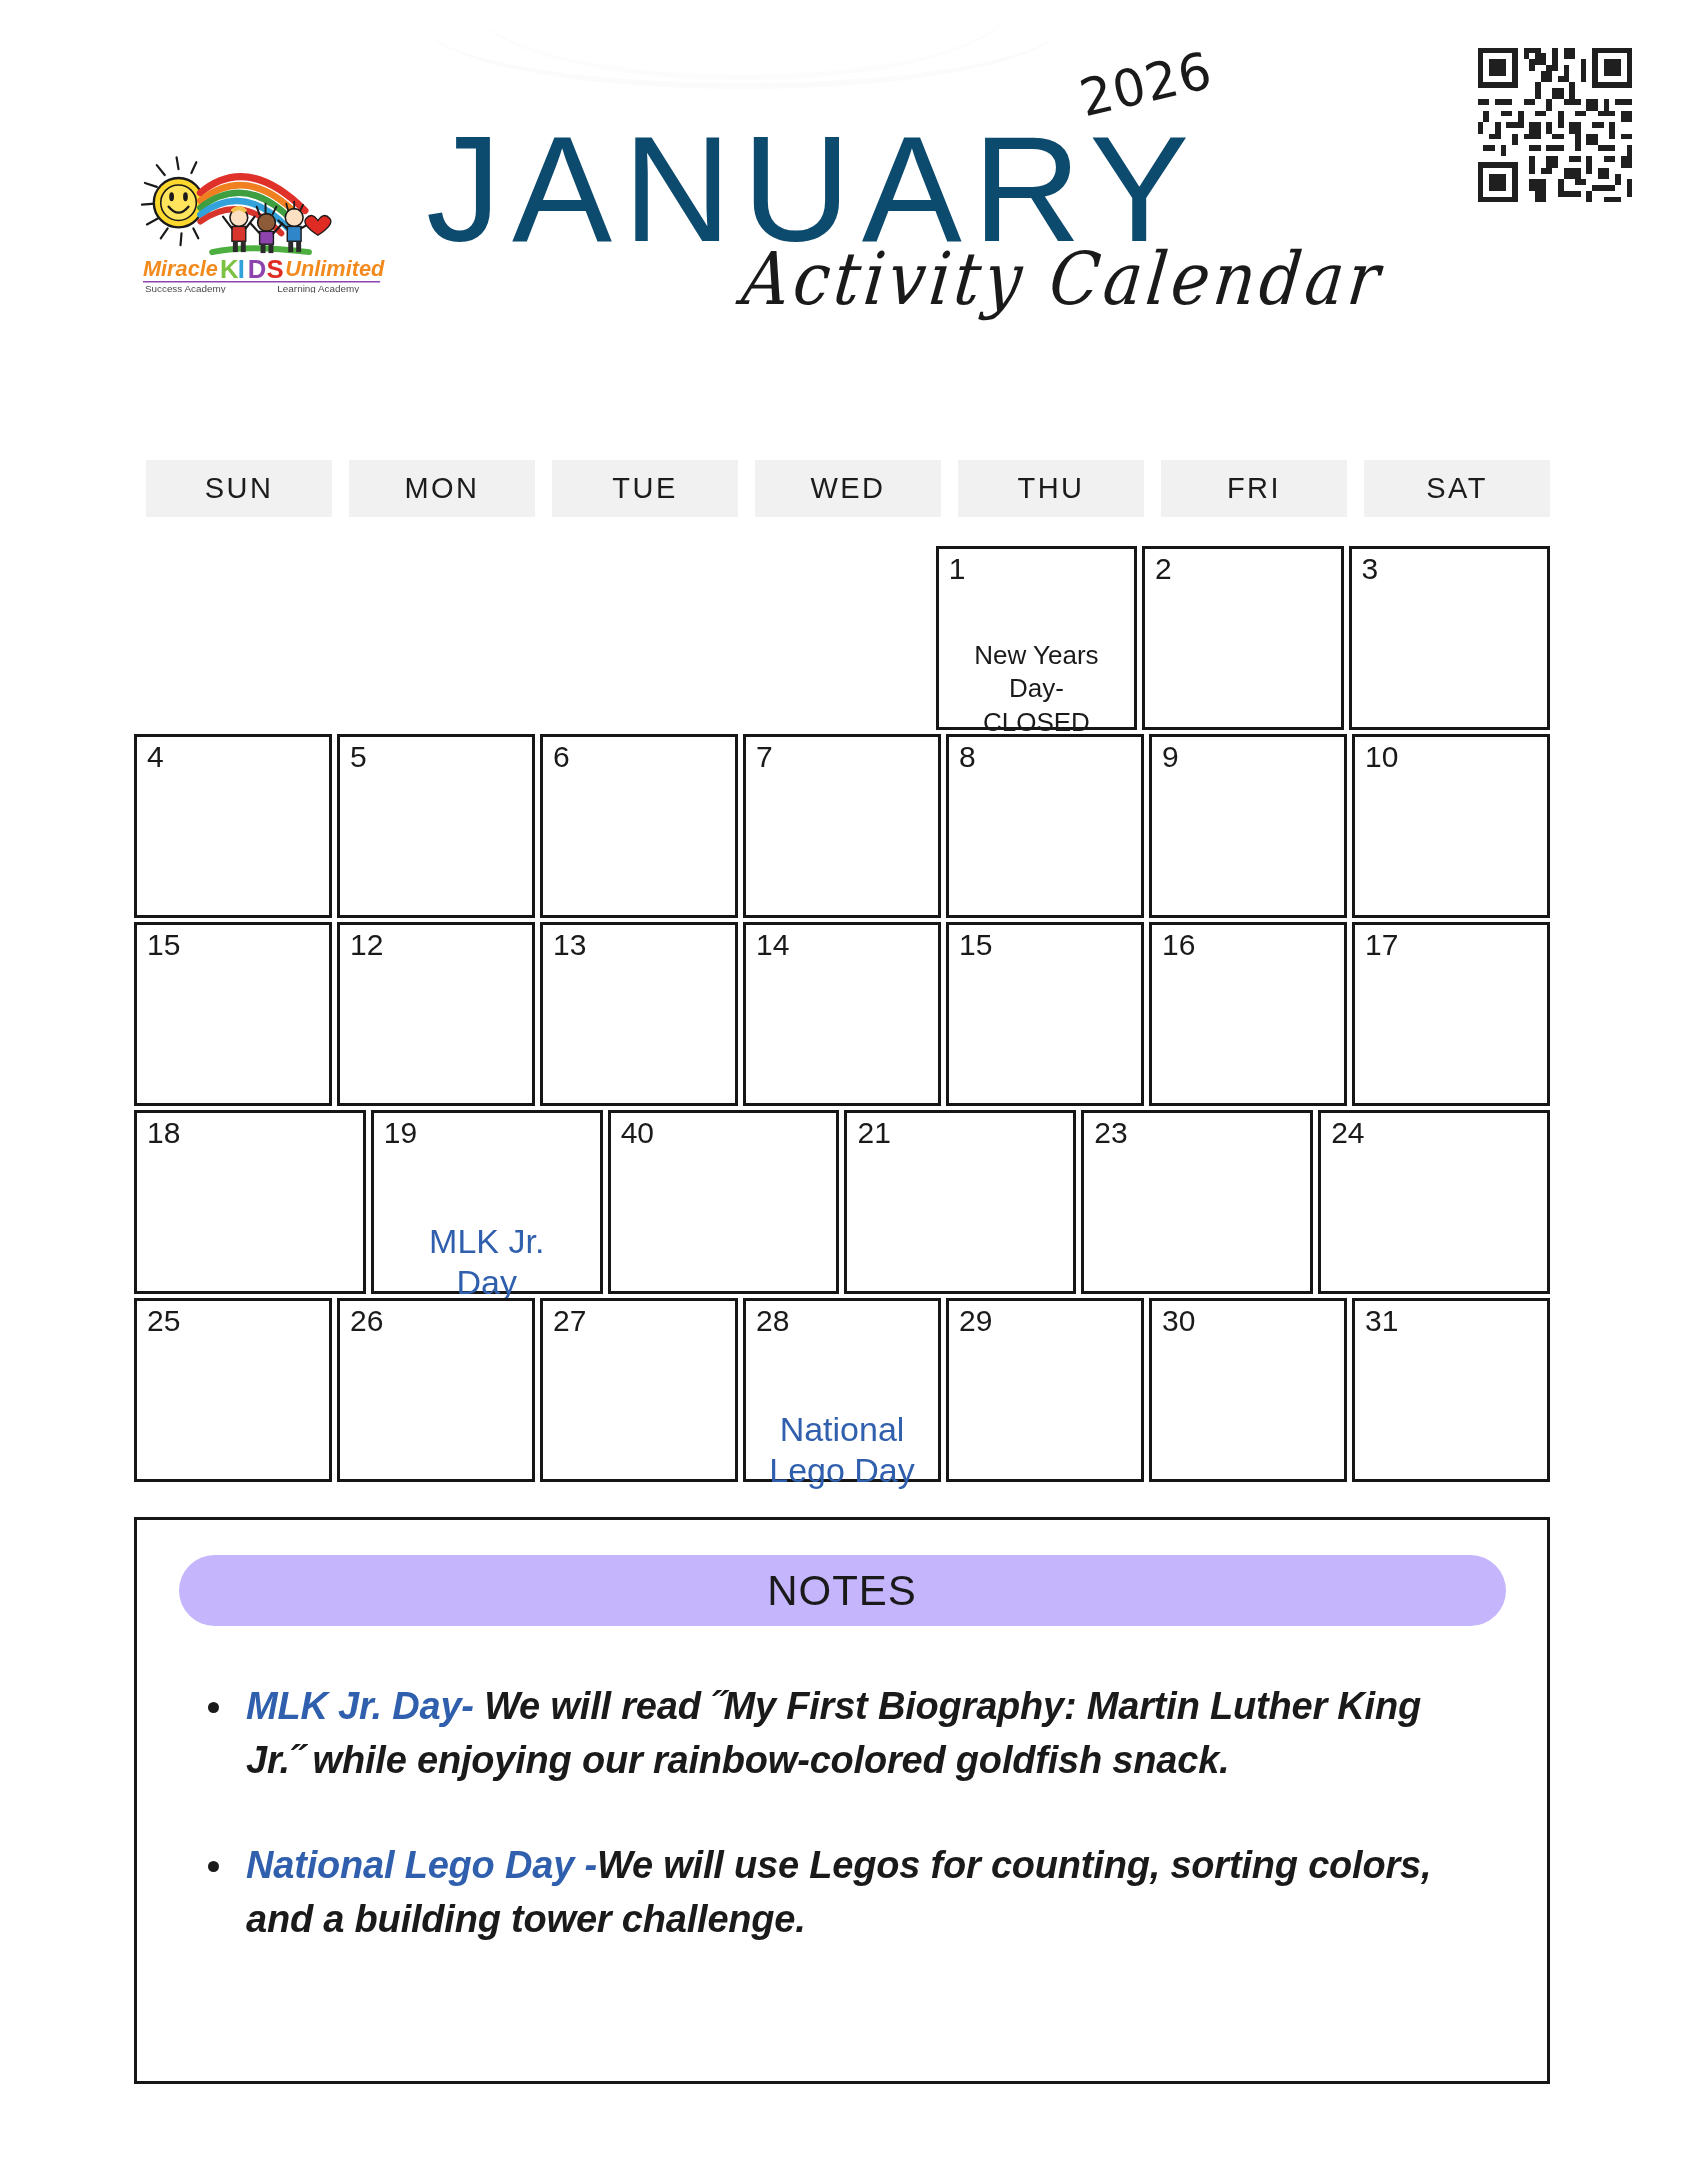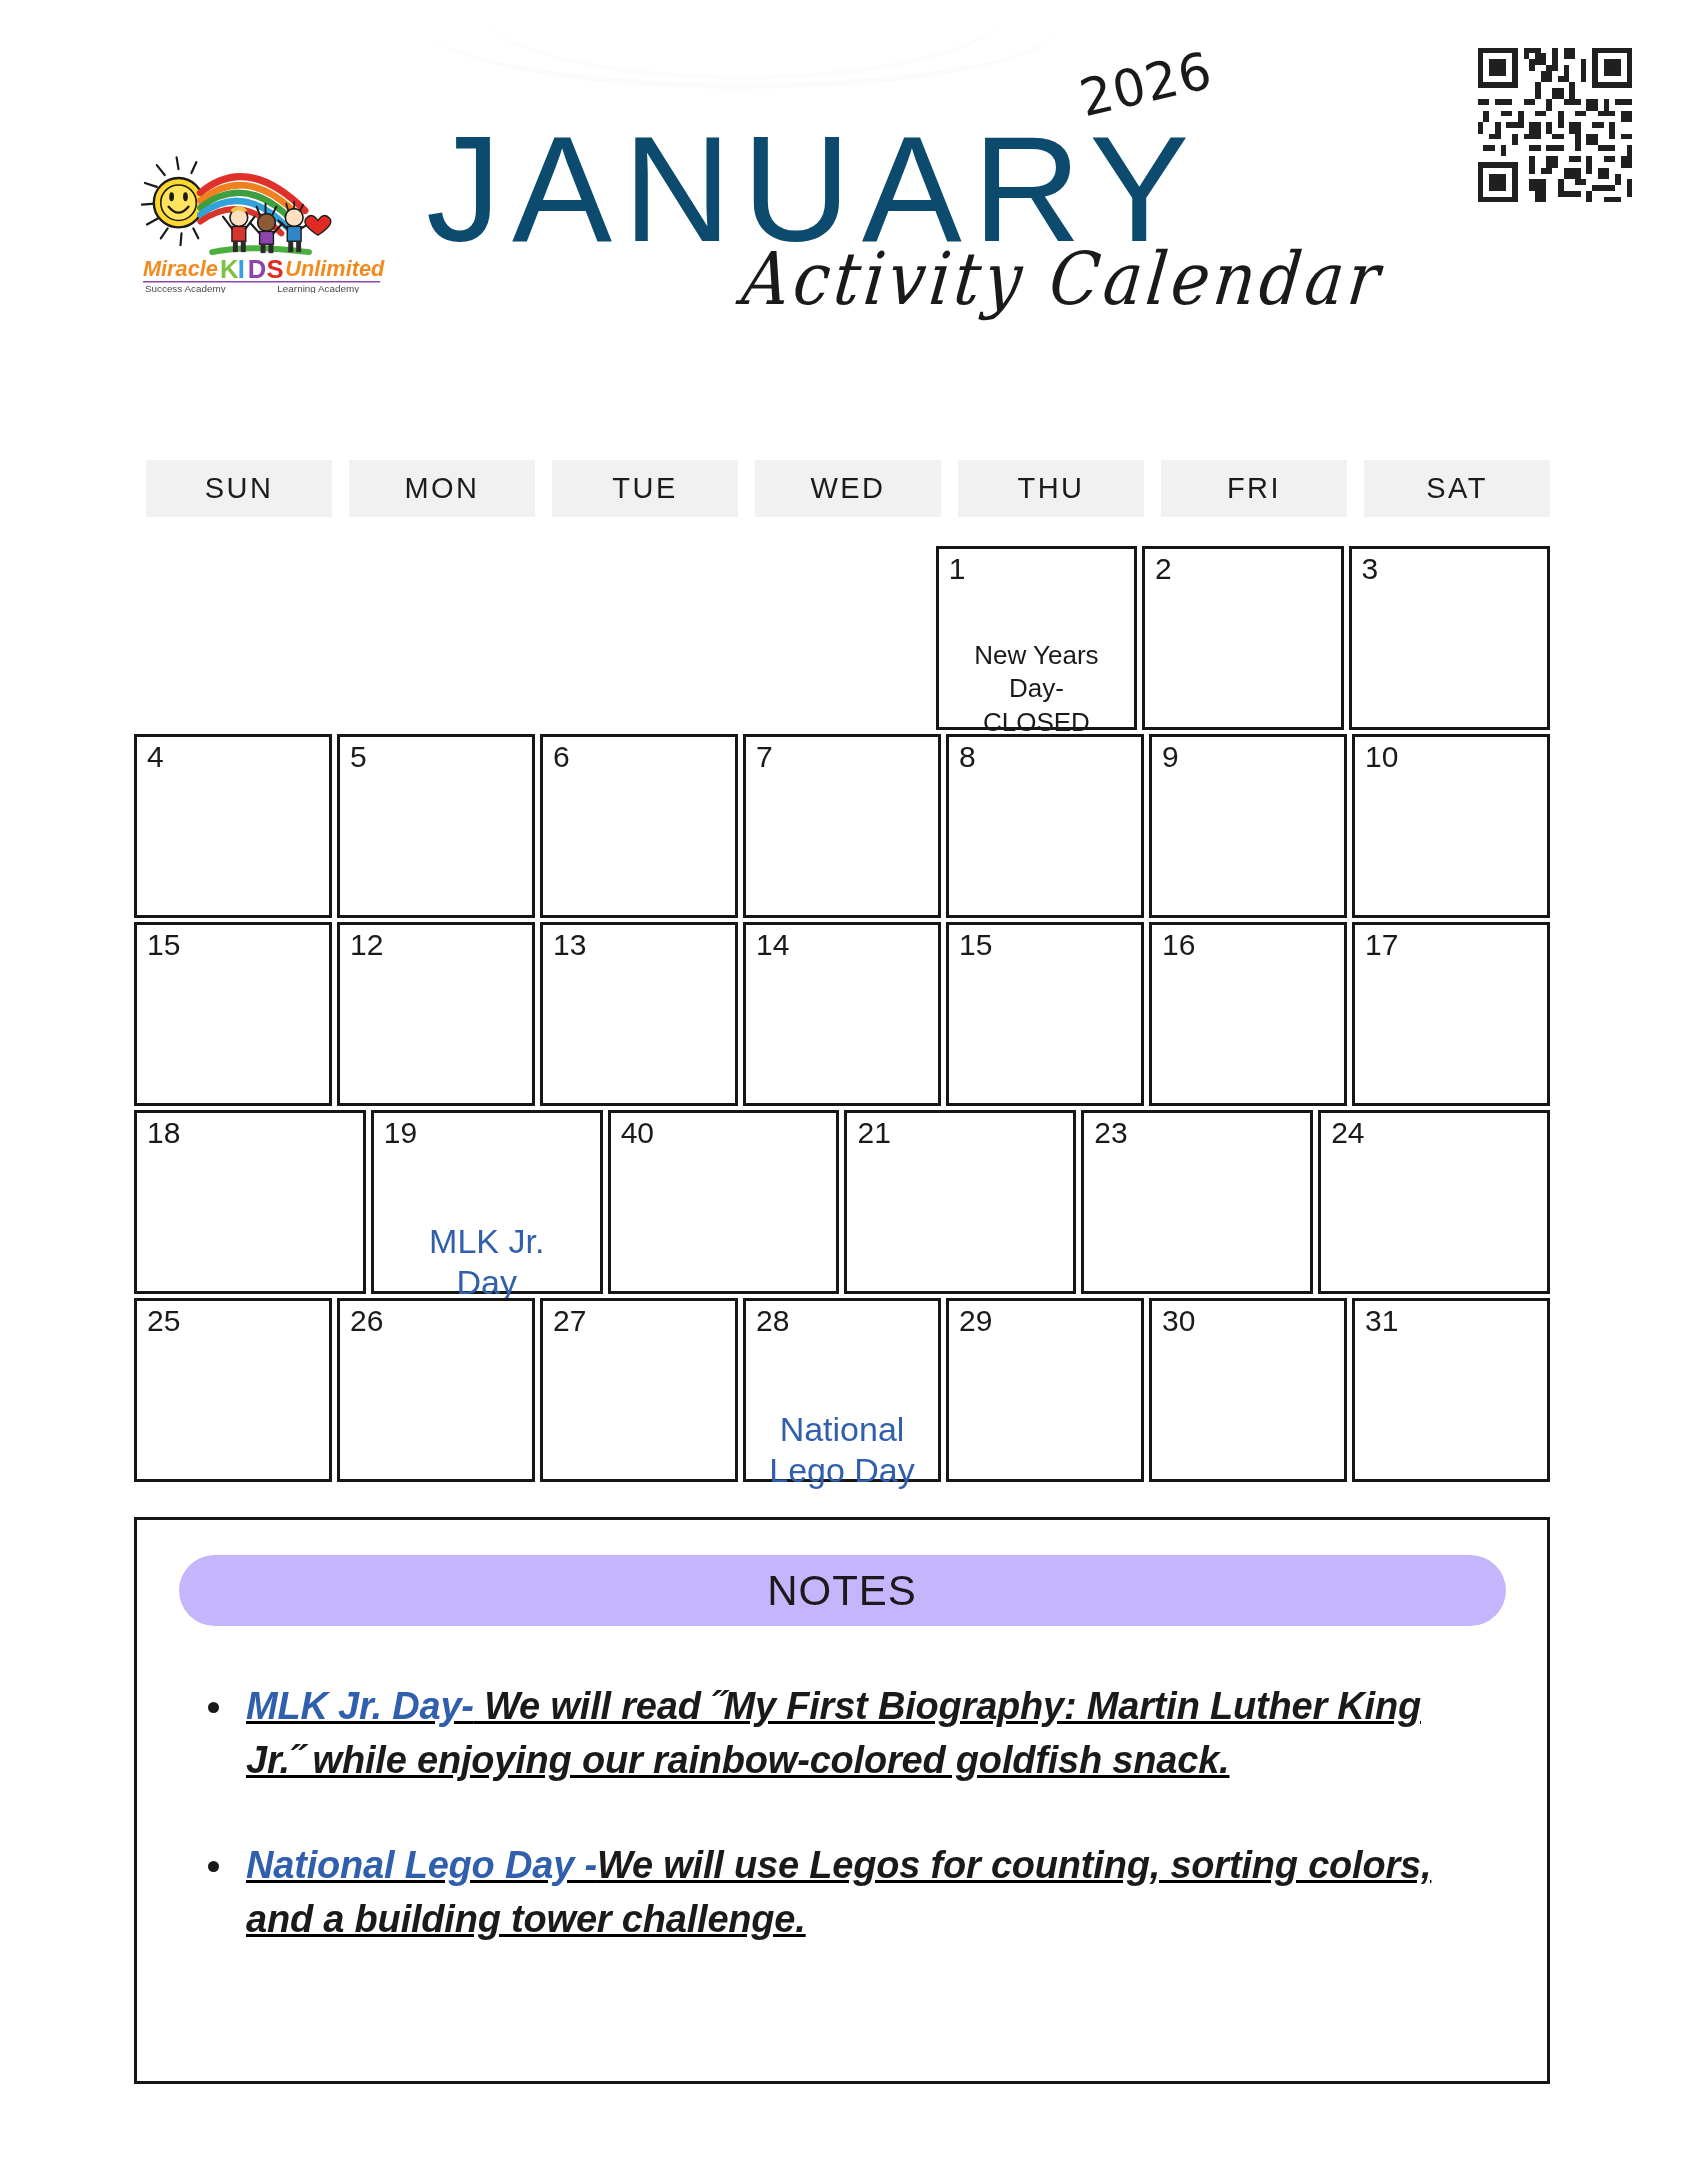--- a/index.html
+++ b/index.html
@@ -211,21 +211,20 @@
     font-family: "Liberation Sans", sans-serif;
     font-size: 42px;
     font-weight: 400;
     letter-spacing: 1px;
     color: #1a1a1a;
   }
   .notes-list {
     margin: 54px 0 18px 109px;
     width: 1218px;
     list-style: none;
-    text-decoration: underline;
   }
   .note-item {
     position: relative;
     margin-bottom: 51px;
     font-family: "Liberation Sans", sans-serif;
     font-style: italic;
     font-size: 38px;
     font-weight: bold;
     line-height: 1.42;
     color: #1a1a1a;

